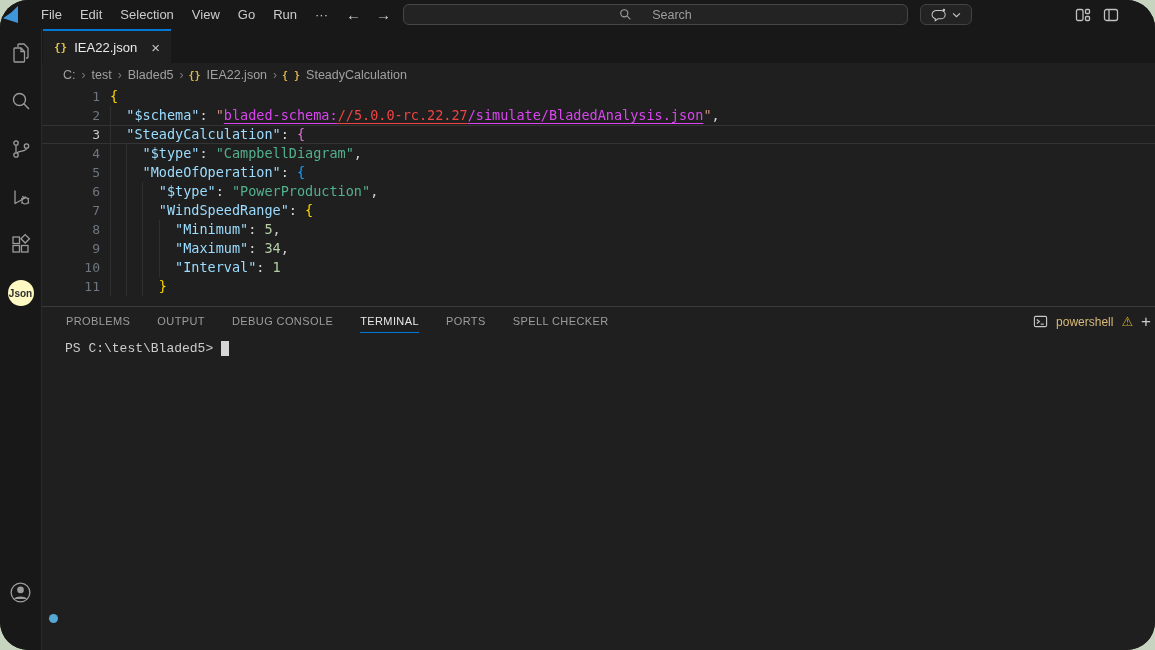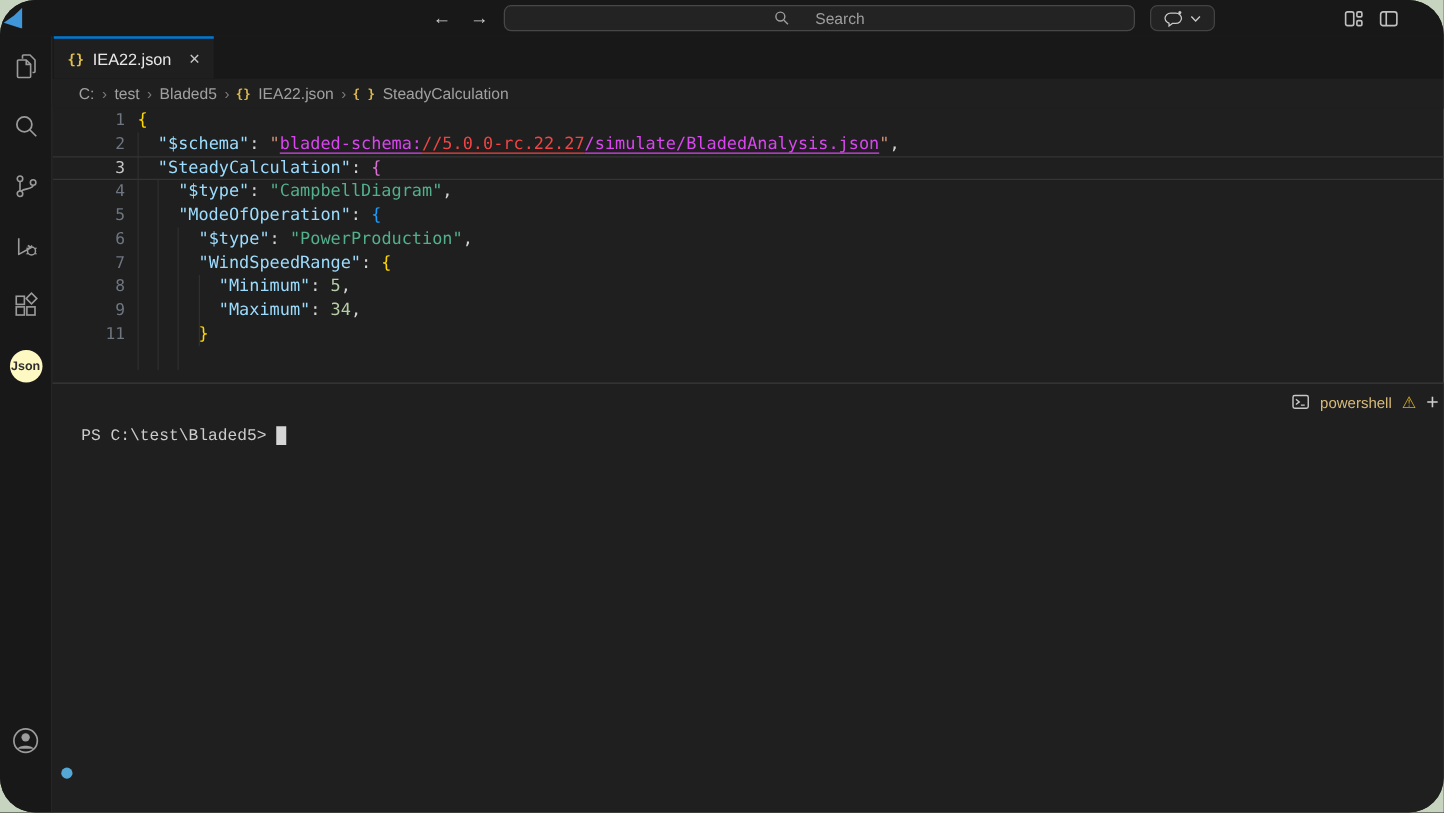--- a/index.html
+++ b/index.html
@@ -89,20 +89,29 @@
 
   svg { display:block; }
 </style>
 </head>
 <body>
 
 <div class="window">
 
   <div class="titlebar">
     <div class="logo"></div>
+    <div class="menubar">
+        <span class="menu-item">File</span>
+        <span class="menu-item">Edit</span>
+        <span class="menu-item">Selection</span>
+        <span class="menu-item">View</span>
+        <span class="menu-item">Go</span>
+        <span class="menu-item">Run</span>
+        <span class="menu-item">···</span>
+      </div>
 
     <div class="nav-arrows">
       <span>←</span>
       <span>→</span>
     </div>
 
     <div class="search-box">
       <svg width="13" height="13" viewBox="0 0 16 16">
         <circle cx="6.5" cy="6.5" r="4.4" fill="none" stroke="#9d9d9d" stroke-width="1.4"></circle>
         <line x1="10" y1="10" x2="14" y2="14" stroke="#9d9d9d" stroke-width="1.4"></line>
@@ -241,27 +250,39 @@
         </div>
         <div class="code-line">
           <div class="gutter">8</div>
           <span class="line-text">        <span class="tok-key">"Minimum"</span><span class="tok-p">: </span><span class="tok-num">5</span><span class="tok-p">,</span></span>
         </div>
         <div class="code-line">
           <div class="gutter">9</div>
           <span class="line-text">        <span class="tok-key">"Maximum"</span><span class="tok-p">: </span><span class="tok-num">34</span><span class="tok-p">,</span></span>
         </div>
         <div class="code-line">
+          <div class="gutter">10</div>
+          <span class="line-text">        <span class="tok-key">"Interval"</span><span class="tok-p">: </span><span class="tok-num">1</span></span>
+        </div>
+        <div class="code-line">
           <div class="gutter">11</div>
           <span class="line-text">      <span class="tok-b1">}</span></span>
         </div>
       </div>
   </div>
 
   <div class="panel">
+    <div class="panel-tabs">
+        <span class="panel-tab">PROBLEMS</span>
+        <span class="panel-tab">OUTPUT</span>
+        <span class="panel-tab">DEBUG CONSOLE</span>
+        <span class="panel-tab active">TERMINAL</span>
+        <span class="panel-tab">PORTS</span>
+        <span class="panel-tab">SPELL CHECKER</span>
+      </div>
     <div class="panel-right">
       <svg width="15" height="15" viewBox="0 0 16 16">
         <rect x="1.5" y="2.5" width="13" height="11" rx="1.5" fill="none" stroke="#c8c8c8" stroke-width="1.2"></rect>
         <path d="M4 5.8l2.8 2.2L4 10.2" fill="none" stroke="#c8c8c8" stroke-width="1.2"></path>
         <line x1="8.2" y1="10.8" x2="11.5" y2="10.8" stroke="#c8c8c8" stroke-width="1.2"></line>
       </svg>
       <span class="shell-label">powershell</span>
       <span class="warn-glyph">⚠</span>
       <span class="plus-glyph">+</span>
     </div>

